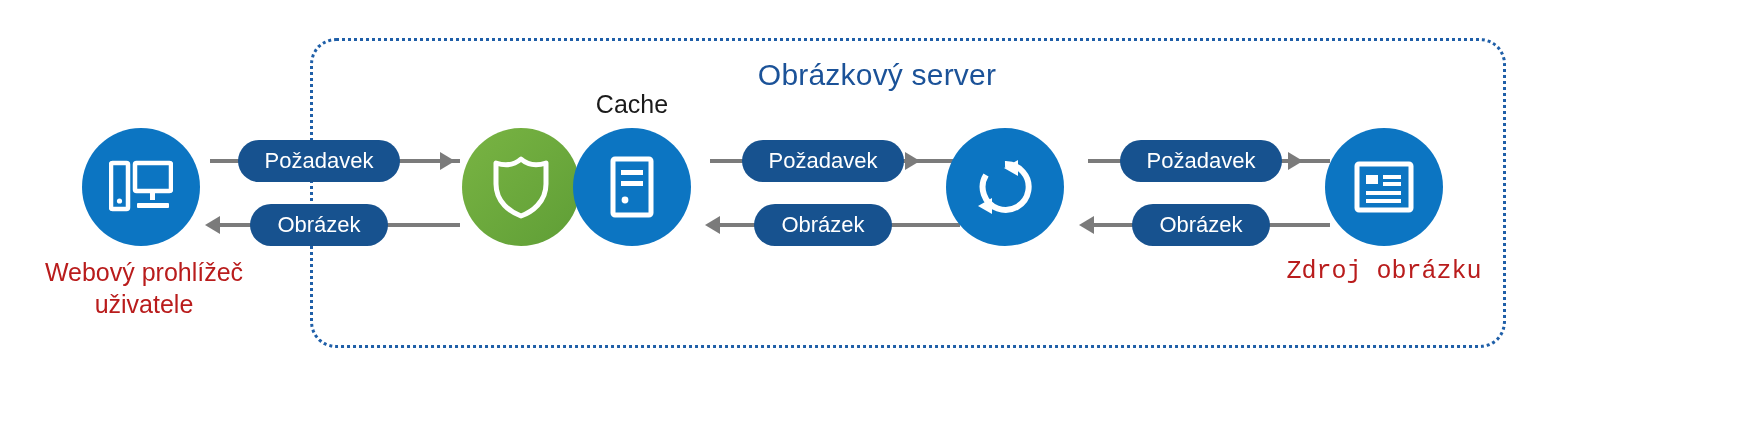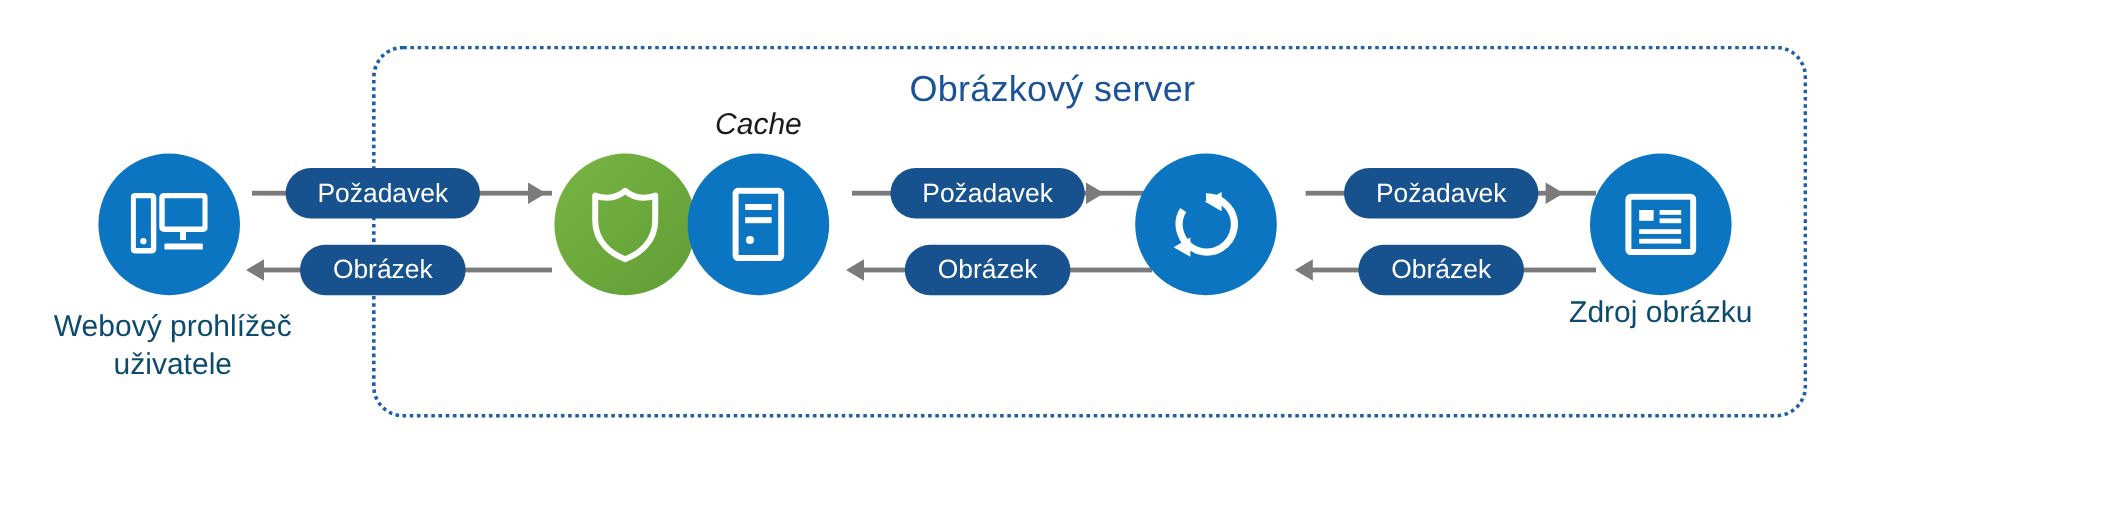--- a/index.html
+++ b/index.html
@@ -60,21 +60,21 @@
   }
   .node.blue   { background: #0c75c2; }
   .node.green  { background: linear-gradient(135deg, #79b443 0%, #5f9e36 100%); }
   .node svg { display: block; }
 
   
   .caption {
     position: absolute;
     text-align: center;
     font-size: 25px;
-    color: #0c4a6e;
+    color: #b91c1c;
     line-height: 1.28;
     white-space: pre-line;
   }
 
   
   .mini-caption {
     position: absolute;
     text-align: center;
     font-size: 25px;
     color: #1a1a1a;
@@ -156,21 +156,21 @@
   <div class="node blue" style="left:573px; top:128px;">
     <span>
       <svg width="44" height="62" viewBox="0 0 44 62">
         <rect x="3" y="3" width="38" height="56" rx="2" fill="none" stroke="#ffffff" stroke-width="5"></rect>
         <rect x="11" y="14" width="22" height="5" fill="#ffffff"></rect>
         <rect x="11" y="25" width="22" height="5" fill="#ffffff"></rect>
         <circle cx="15" cy="44" r="3.4" fill="#ffffff"></circle>
       </svg>
     </span>
   </div>
-  <div class="mini-caption" style="left:552px; top:90px; width:160px;font-style:italic;">Cache</div>
+  <div class="mini-caption" style="left:552px; top:90px; width:160px;">Cache</div>
 
   <div class="conn" style="left:710px; top:159px; width:250px;"></div>
   <div class="arrow-head right" style="left:905px; top:152px;"></div>
   <div class="pill" style="left:742px; top:140px; width:162px;">Požadavek</div>
 
   <div class="conn" style="left:710px; top:223px; width:250px;"></div>
   <div class="arrow-head left" style="left:705px; top:216px;"></div>
   <div class="pill" style="left:754px; top:204px; width:138px;">Obrázek</div>
 
   <div class="node blue" style="left:946px; top:128px;">
@@ -196,15 +196,15 @@
       <svg width="60" height="52" viewBox="0 0 60 52">
         <rect x="3" y="3" width="54" height="46" rx="2" fill="none" stroke="#ffffff" stroke-width="5"></rect>
         <rect x="12" y="14" width="12" height="9" fill="#ffffff"></rect>
         <rect x="29" y="14" width="18" height="4" fill="#ffffff"></rect>
         <rect x="29" y="21" width="18" height="4" fill="#ffffff"></rect>
         <rect x="12" y="30" width="35" height="4" fill="#ffffff"></rect>
         <rect x="12" y="38" width="35" height="4" fill="#ffffff"></rect>
       </svg>
     </span>
   </div>
-  <div class="caption" style="left:1245px; top:244px; width:278px;">Zdroj obrázku</div>
+  <div class="caption" style="left:1245px; top:256px; width:278px;font-family:Liberation Mono, monospace;">Zdroj obrázku</div>
 
 </div>
 
 </body></html>

